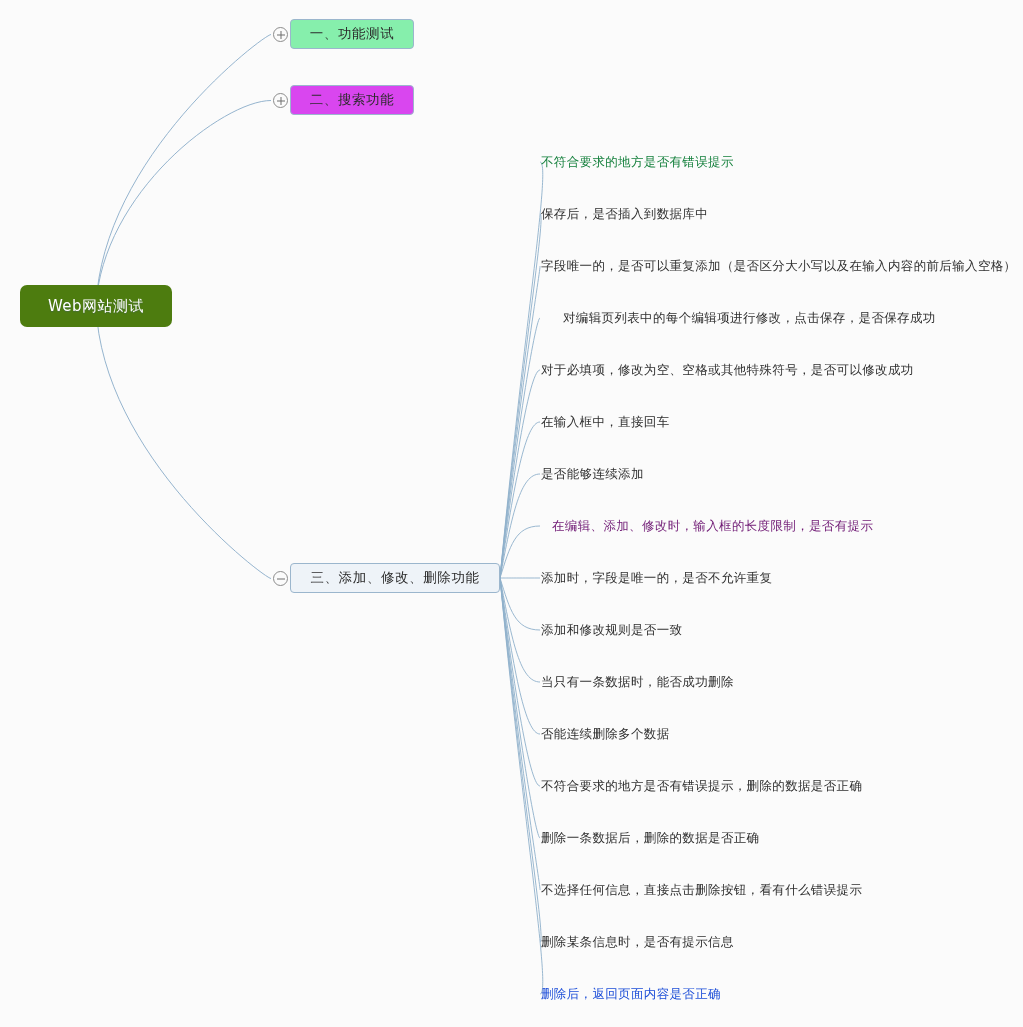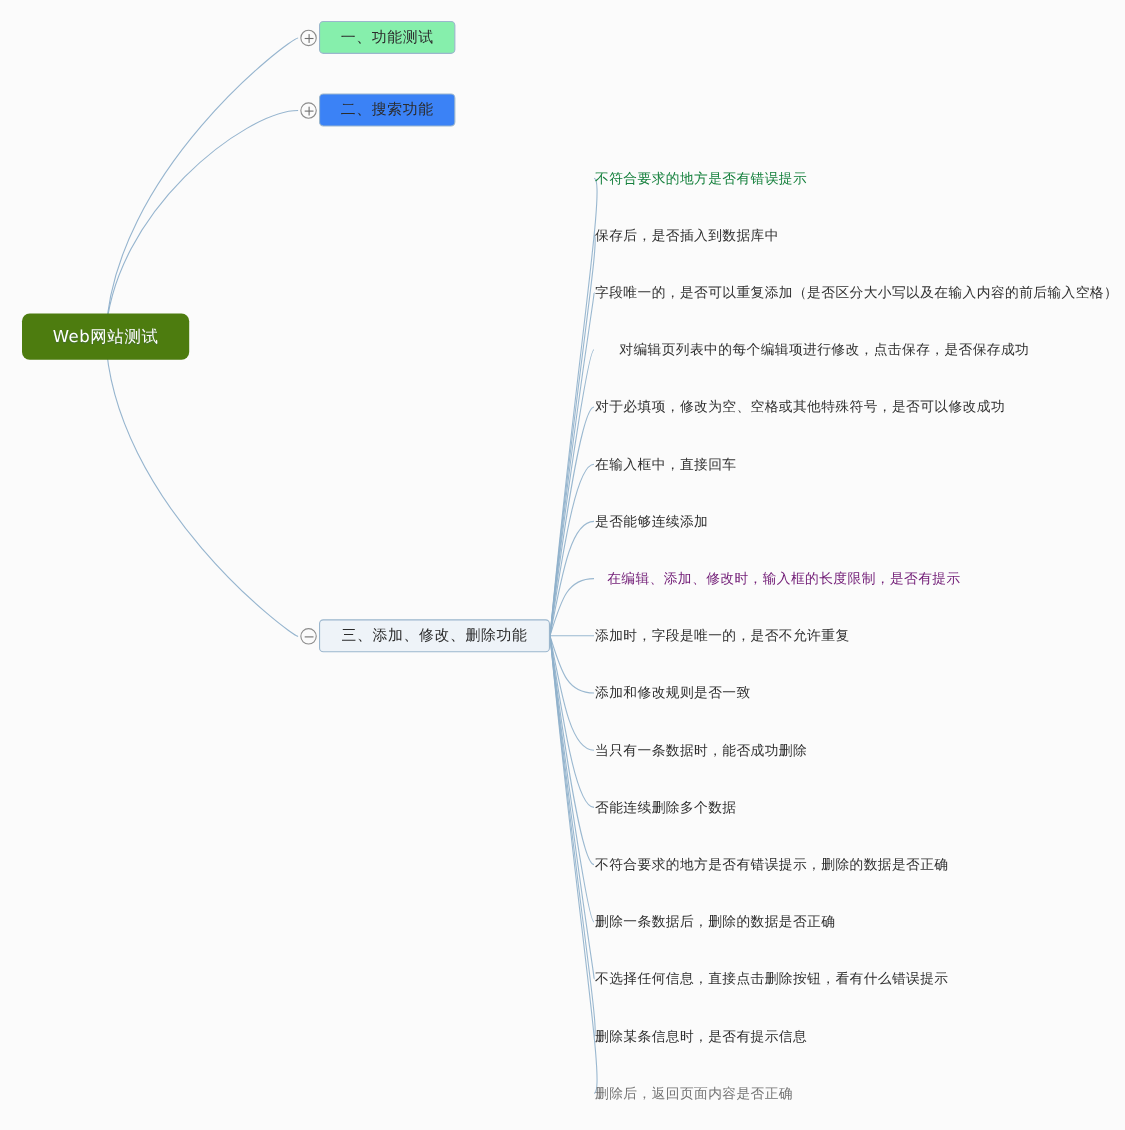--- a/index.html
+++ b/index.html
@@ -119,21 +119,21 @@
   <div class="root-node" id="root-node" style="left: 20px; top: 285px; width: 152px; height: 42px; background: #4d7c0f; color: rgb(255, 255, 255);">
     <span>Web网站测试</span>
   </div>
 
   <div id="branch-layer">
       <div class="toggle plus" style="left: 273px; top: 27px; border-color: rgb(140, 140, 140);"></div>
       <div class="branch-node" style="left: 290px; top: 19px; width: 124px; height: 30px; background: #86efac; border-color: rgb(155, 182, 205);">
         <span>一、功能测试</span>
       </div>
       <div class="toggle plus" style="left: 273px; top: 93px; border-color: rgb(140, 140, 140);"></div>
-      <div class="branch-node" style="left: 290px; top: 85px; width: 124px; height: 30px; background: #3b82f6; border-color: rgb(155, 182, 205);">
+      <div class="branch-node" style="left: 290px; top: 85px; width: 124px; height: 30px; background: #d946ef; border-color: rgb(155, 182, 205);">
         <span>二、搜索功能</span>
       </div>
       <div class="toggle minus" style="left: 273px; top: 571px; border-color: rgb(140, 140, 140);"></div>
       <div class="branch-node" style="left: 290px; top: 563px; width: 210px; height: 30px; background: rgb(238, 243, 248); border-color: rgb(155, 182, 205);">
         <span>三、添加、修改、删除功能</span>
       </div>
     </div>
 
   <div id="leaf-layer">
       <div class="leaf" style="left: 541px; top: 156px; color: #15803d;">不符合要求的地方是否有错误提示</div>
@@ -145,16 +145,16 @@
       <div class="leaf" style="left: 541px; top: 468px; color: rgb(47, 47, 47);">是否能够连续添加</div>
       <div class="leaf" style="left: 538px; top: 520px; color: #701a75; margin-left: 14px;">在编辑、添加、修改时，输入框的长度限制，是否有提示</div>
       <div class="leaf" style="left: 541px; top: 572px; color: rgb(47, 47, 47);">添加时，字段是唯一的，是否不允许重复</div>
       <div class="leaf" style="left: 541px; top: 624px; color: rgb(47, 47, 47);">添加和修改规则是否一致</div>
       <div class="leaf" style="left: 541px; top: 676px; color: rgb(47, 47, 47);">当只有一条数据时，能否成功删除</div>
       <div class="leaf" style="left: 541px; top: 728px; color: rgb(47, 47, 47);">否能连续删除多个数据</div>
       <div class="leaf" style="left: 541px; top: 780px; color: rgb(47, 47, 47);">不符合要求的地方是否有错误提示，删除的数据是否正确</div>
       <div class="leaf" style="left: 541px; top: 832px; color: rgb(47, 47, 47);">删除一条数据后，删除的数据是否正确</div>
       <div class="leaf" style="left: 541px; top: 884px; color: rgb(47, 47, 47);">不选择任何信息，直接点击删除按钮，看有什么错误提示</div>
       <div class="leaf" style="left: 541px; top: 936px; color: rgb(47, 47, 47);">删除某条信息时，是否有提示信息</div>
-      <div class="leaf" style="left: 541px; top: 988px; color: #737373;">删除后，返回页面内容是否正确</div>
+      <div class="leaf" style="left: 541px; top: 988px; color: #1d4ed8;">删除后，返回页面内容是否正确</div>
     </div>
 
 </div>
 
 </body></html>

